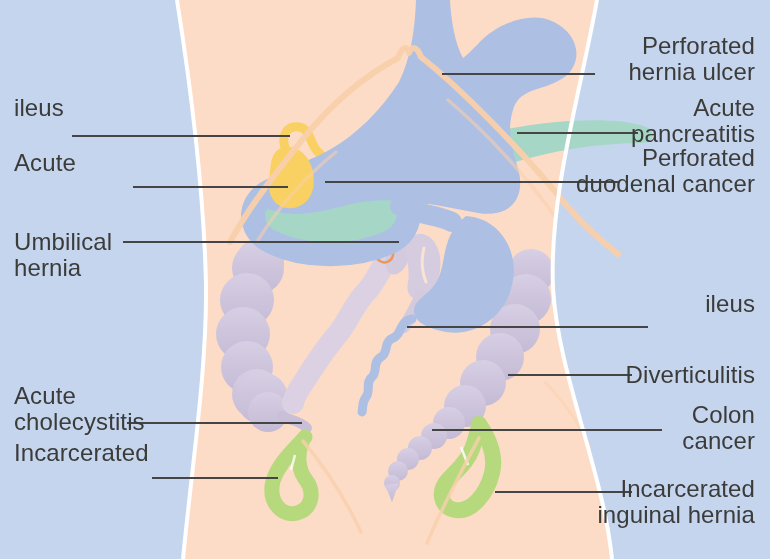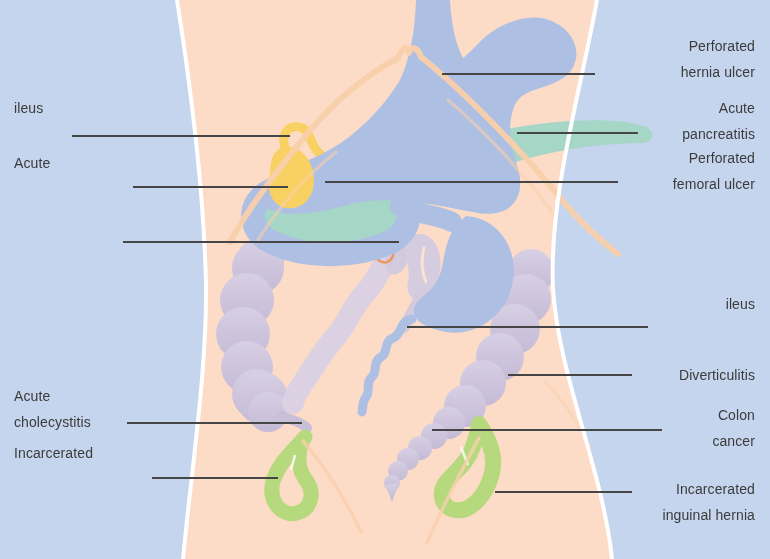--- a/index.html
+++ b/index.html
@@ -6,21 +6,21 @@
   .stage{
     position:relative;
     width:770px;height:559px;
     overflow:hidden;
     background:var(--background,#c5d5ed);
     font-family:"Liberation Sans", sans-serif;
   }
   .stage svg{position:absolute;left:0;top:0;}
   .label{
     position:absolute;
-    font-size:14px;
+    font-size:24px;
     line-height:26px;
     letter-spacing:.1px;
     color:var(--label-text,#3b3b3a);
     white-space:nowrap;
   }
   .label span{display:block;}
   .label.right{text-align:right;}
 </style>
 </head>
 <body>
@@ -123,39 +123,43 @@
       <line x1="495" y1="492" x2="632" y2="492"></line>
     </g>
   </svg>
 
   <div class="label" style="left:14px;top:95px">
       <span>ileus</span>
   </div>
   <div class="label" style="left:14px;top:150px">
     <span>Acute</span>
   </div>
+  <div class="label" style="left:14px;top:229px">
+    <span>Umbilical</span>
+      <span>hernia</span>
+  </div>
   <div class="label" style="left:14px;top:383px">
     <span>Acute</span>
       <span>cholecystitis</span>
   </div>
   <div class="label" style="left:14px;top:440px">
     <span>Incarcerated</span>
   </div>
 
   <div class="label right" style="right:15px;top:33px">
     <span>Perforated</span>
       <span>hernia ulcer</span>
   </div>
   <div class="label right" style="right:15px;top:95px">
     <span>Acute</span>
       <span>pancreatitis</span>
   </div>
   <div class="label right" style="right:15px;top:145px">
     <span>Perforated</span>
-      <span>femoral ulcer</span>
+      <span>duodenal cancer</span>
   </div>
   <div class="label right" style="right:15px;top:291px">
       <span>ileus</span>
   </div>
   <div class="label right" style="right:15px;top:362px">
     <span>Diverticulitis</span>
   </div>
   <div class="label right" style="right:15px;top:402px">
     <span>Colon</span>
       <span>cancer</span>

